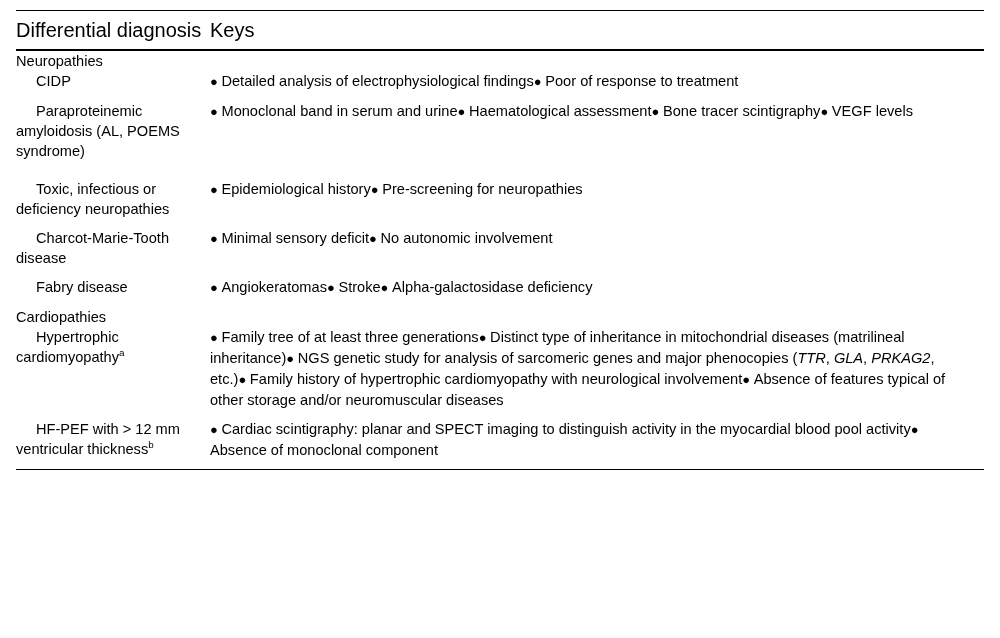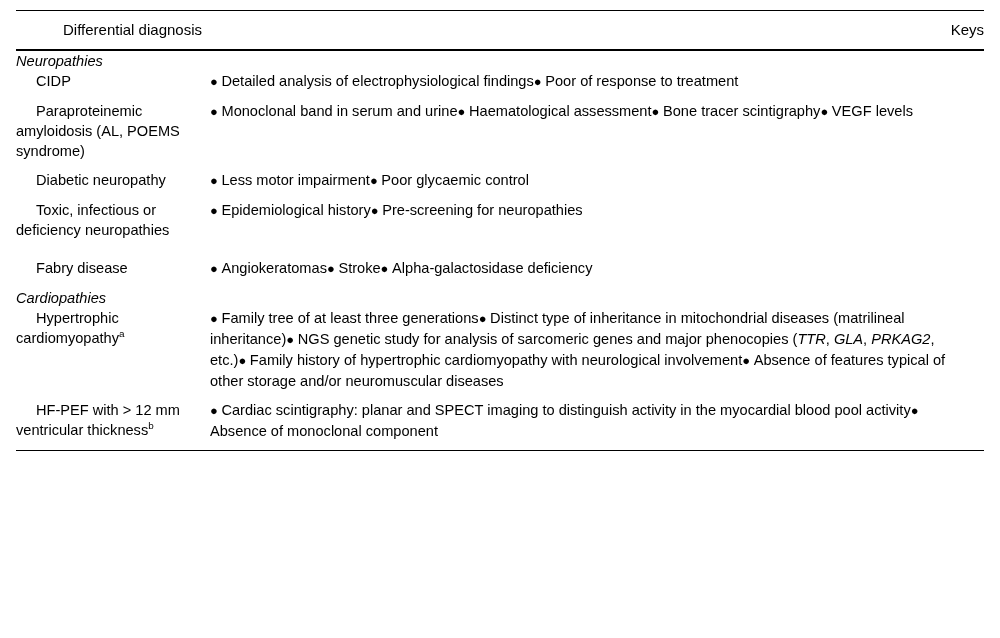--- a/index.html
+++ b/index.html
@@ -34,46 +34,45 @@
     width: 968px;
     border-collapse: collapse;
     table-layout: fixed;
     font-size: 14.6px;
     line-height: 20px;
   }
   table.dx col.c-dx { width: 186px; }
   table.dx col.c-keys { width: 782px; }
 
   thead th {
-    text-align: right;
+    text-align: left;
     font-weight: normal;
     padding: 9px 0 9px 0;
     vertical-align: bottom;
-    font-size: 15px;
+    font-size: 20px;
   }
   thead th.keys-h { padding-left: 8px; }
 
   tbody td {
     vertical-align: top;
     padding: 0;
   }
   tbody tr.spacer-row td { height: 9px; line-height: 9px; font-size: 1px; }
 
   td.dxcell {
     padding-right: 10px;
     text-indent: 20px;
     word-wrap: break-word;
   }
   td.keyscell {
     padding-left: 8px;
     padding-right: 32px;
   }
   tr.section td.dxcell {
     text-indent: 0;
-    font-style: italic;
   }
   tr.section td { padding-bottom: 0; }
 
   .bullet {
     font-size: 13px;
     line-height: 20px;
     vertical-align: baseline;
   }
   .bullet + .seg { }
   .seg { }
@@ -125,35 +124,35 @@
           <td></td>
         </tr>
         <tr>
           <td class="dxcell">Paraproteinemic amyloidosis (AL, POEMS syndrome)</td>
           <td class="keyscell"><span class="bullet">● </span><span class="seg">Monoclonal band in serum and urine</span><span class="bullet">● </span><span class="seg">Haematological assessment</span><span class="bullet">● </span><span class="seg">Bone tracer scintigraphy</span><span class="bullet">● </span><span class="seg">VEGF levels</span></td>
         </tr>
         <tr class="spacer-row">
           <td></td>
           <td></td>
         </tr>
-        <tr>
-          <td class="dxcell">Diabetic neuropathy</td>
-          <td class="keyscell"><span class="bullet">● </span><span class="seg">Less motor impairment</span><span class="bullet">● </span><span class="seg">Poor glycaemic control</span></td>
-        </tr>
         <tr class="spacer-row">
           <td></td>
           <td></td>
         </tr>
         <tr>
           <td class="dxcell">Toxic, infectious or deficiency neuropathies</td>
           <td class="keyscell"><span class="bullet">● </span><span class="seg">Epidemiological history</span><span class="bullet">● </span><span class="seg">Pre-screening for neuropathies</span></td>
         </tr>
         <tr class="spacer-row">
           <td></td>
           <td></td>
+        </tr>
+        <tr>
+          <td class="dxcell">Charcot-Marie-Tooth disease</td>
+          <td class="keyscell"><span class="bullet">● </span><span class="seg">Minimal sensory deficit</span><span class="bullet">● </span><span class="seg">No autonomic involvement</span></td>
         </tr>
         <tr class="spacer-row">
           <td></td>
           <td></td>
         </tr>
         <tr>
           <td class="dxcell">Fabry disease</td>
           <td class="keyscell"><span class="bullet">● </span><span class="seg">Angiokeratomas</span><span class="bullet">● </span><span class="seg">Stroke</span><span class="bullet">● </span><span class="seg">Alpha-galactosidase deficiency</span></td>
         </tr>
         <tr class="spacer-row">

